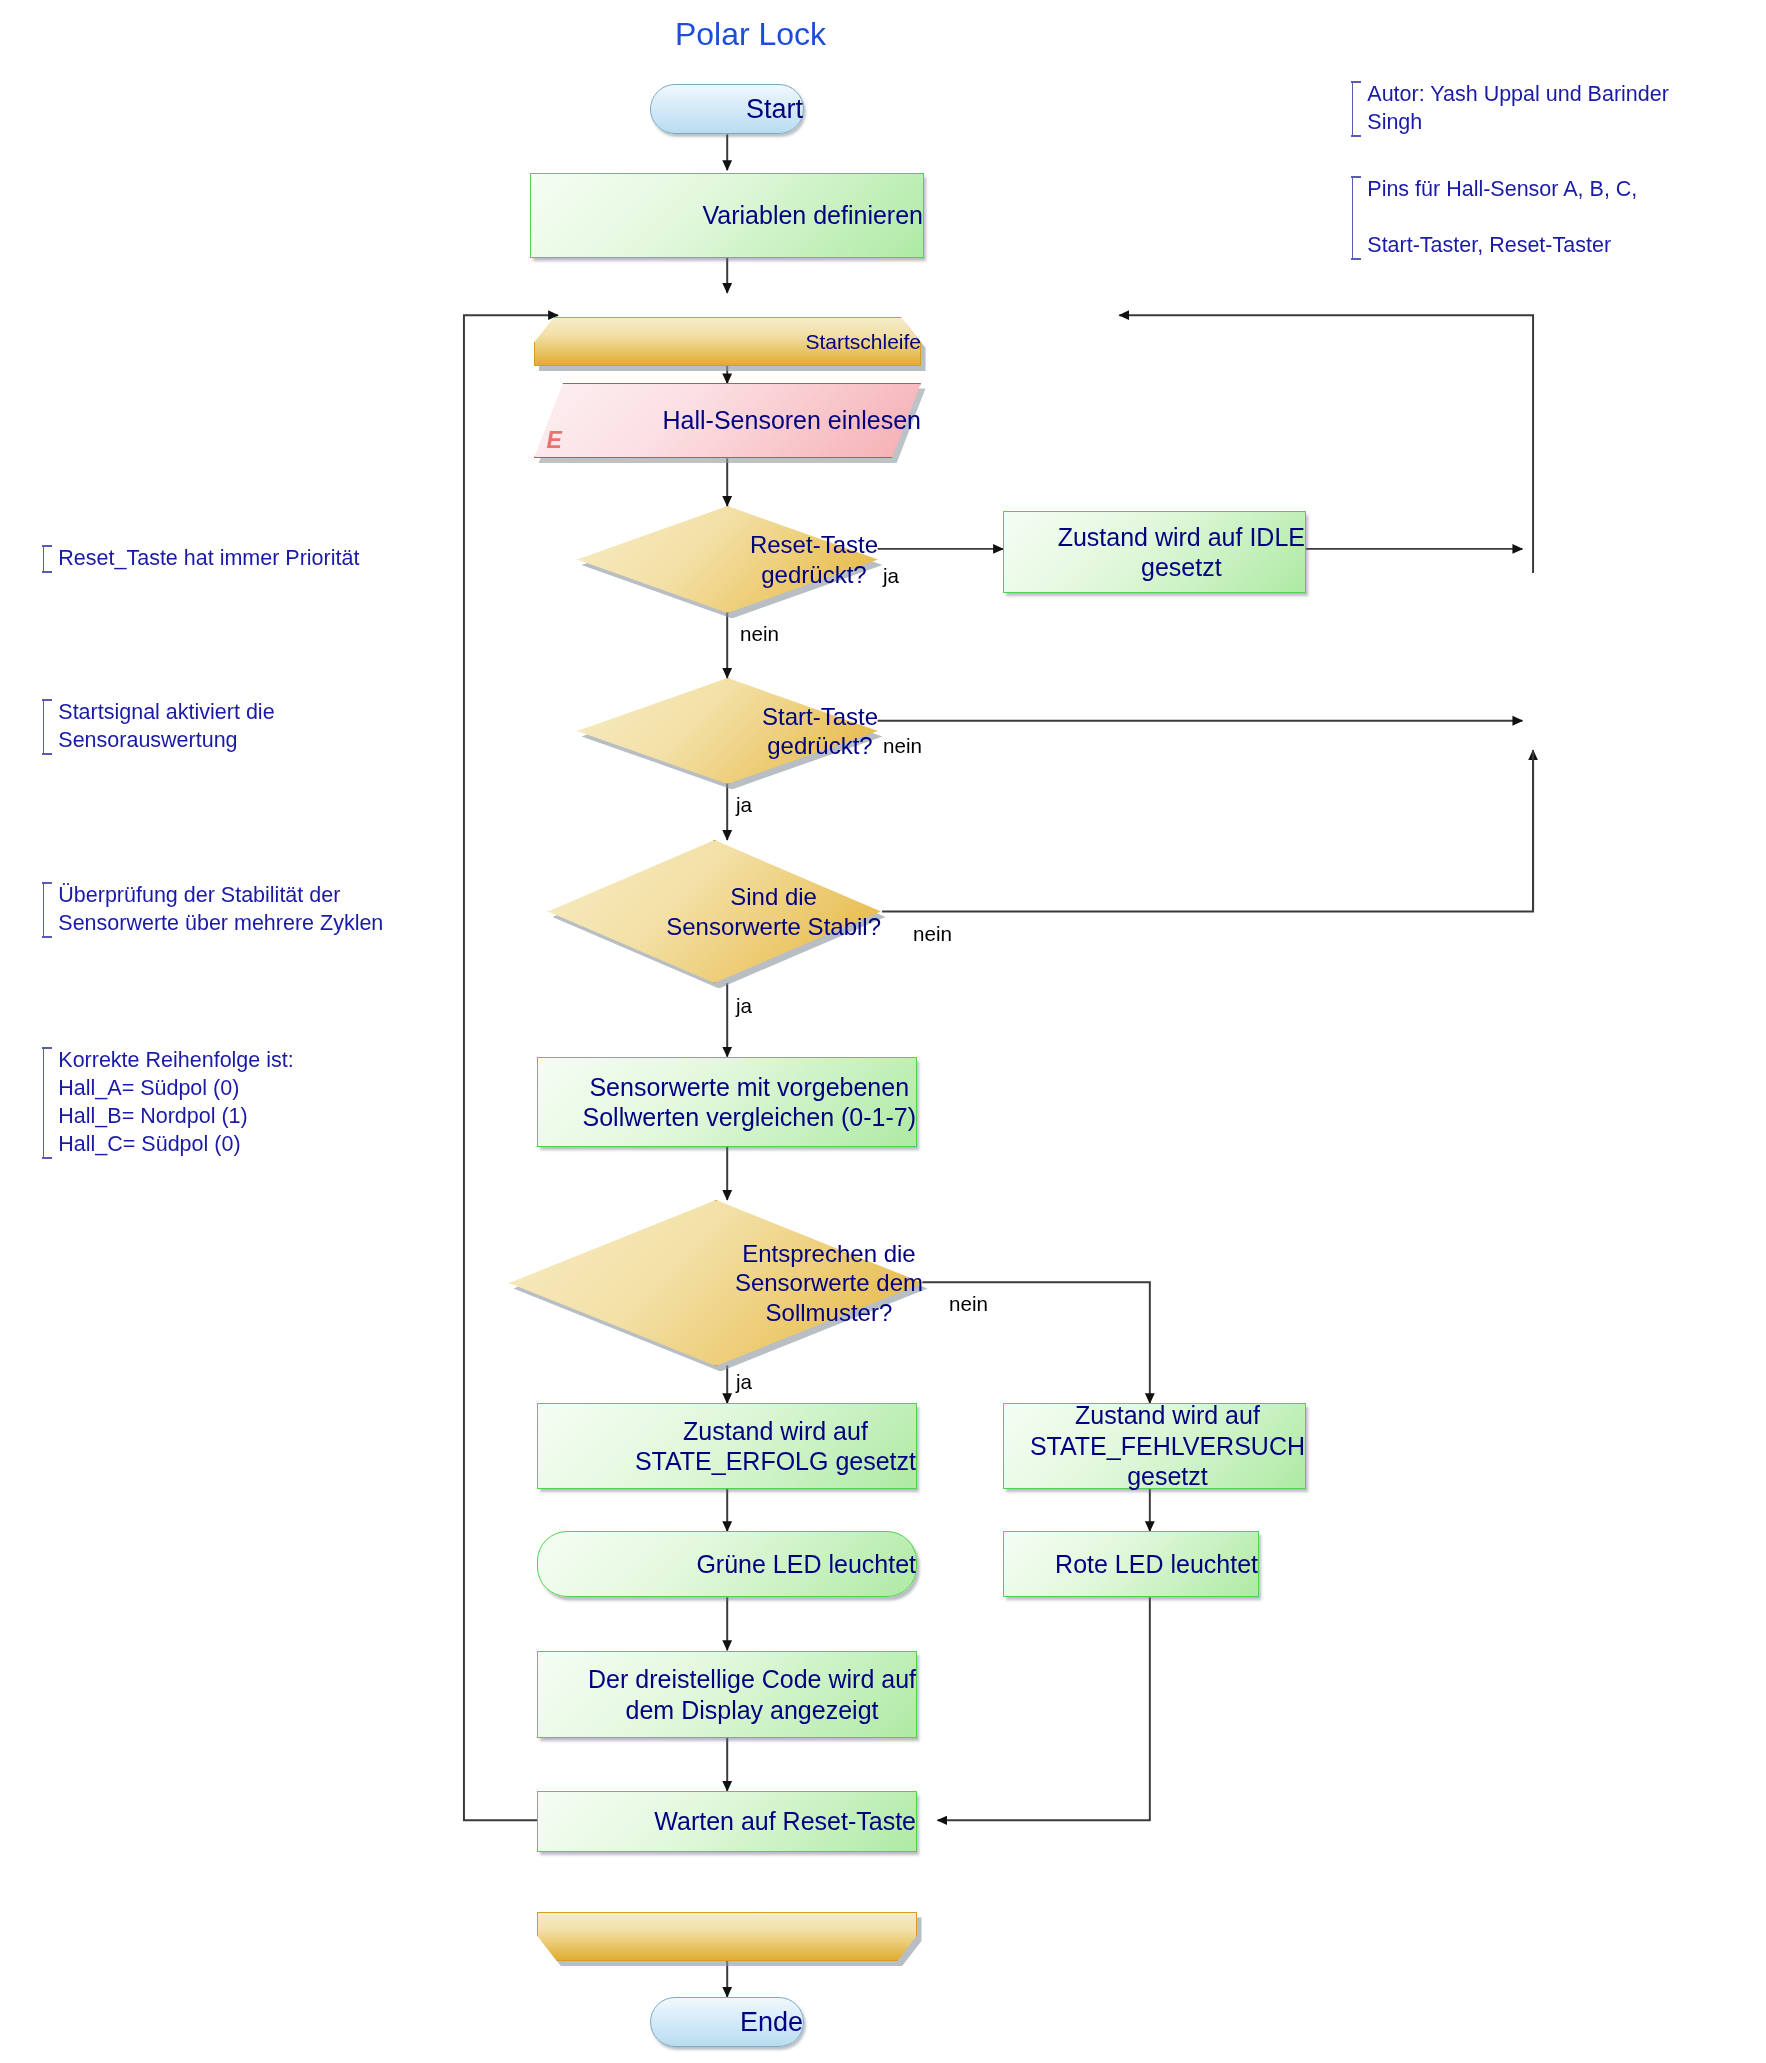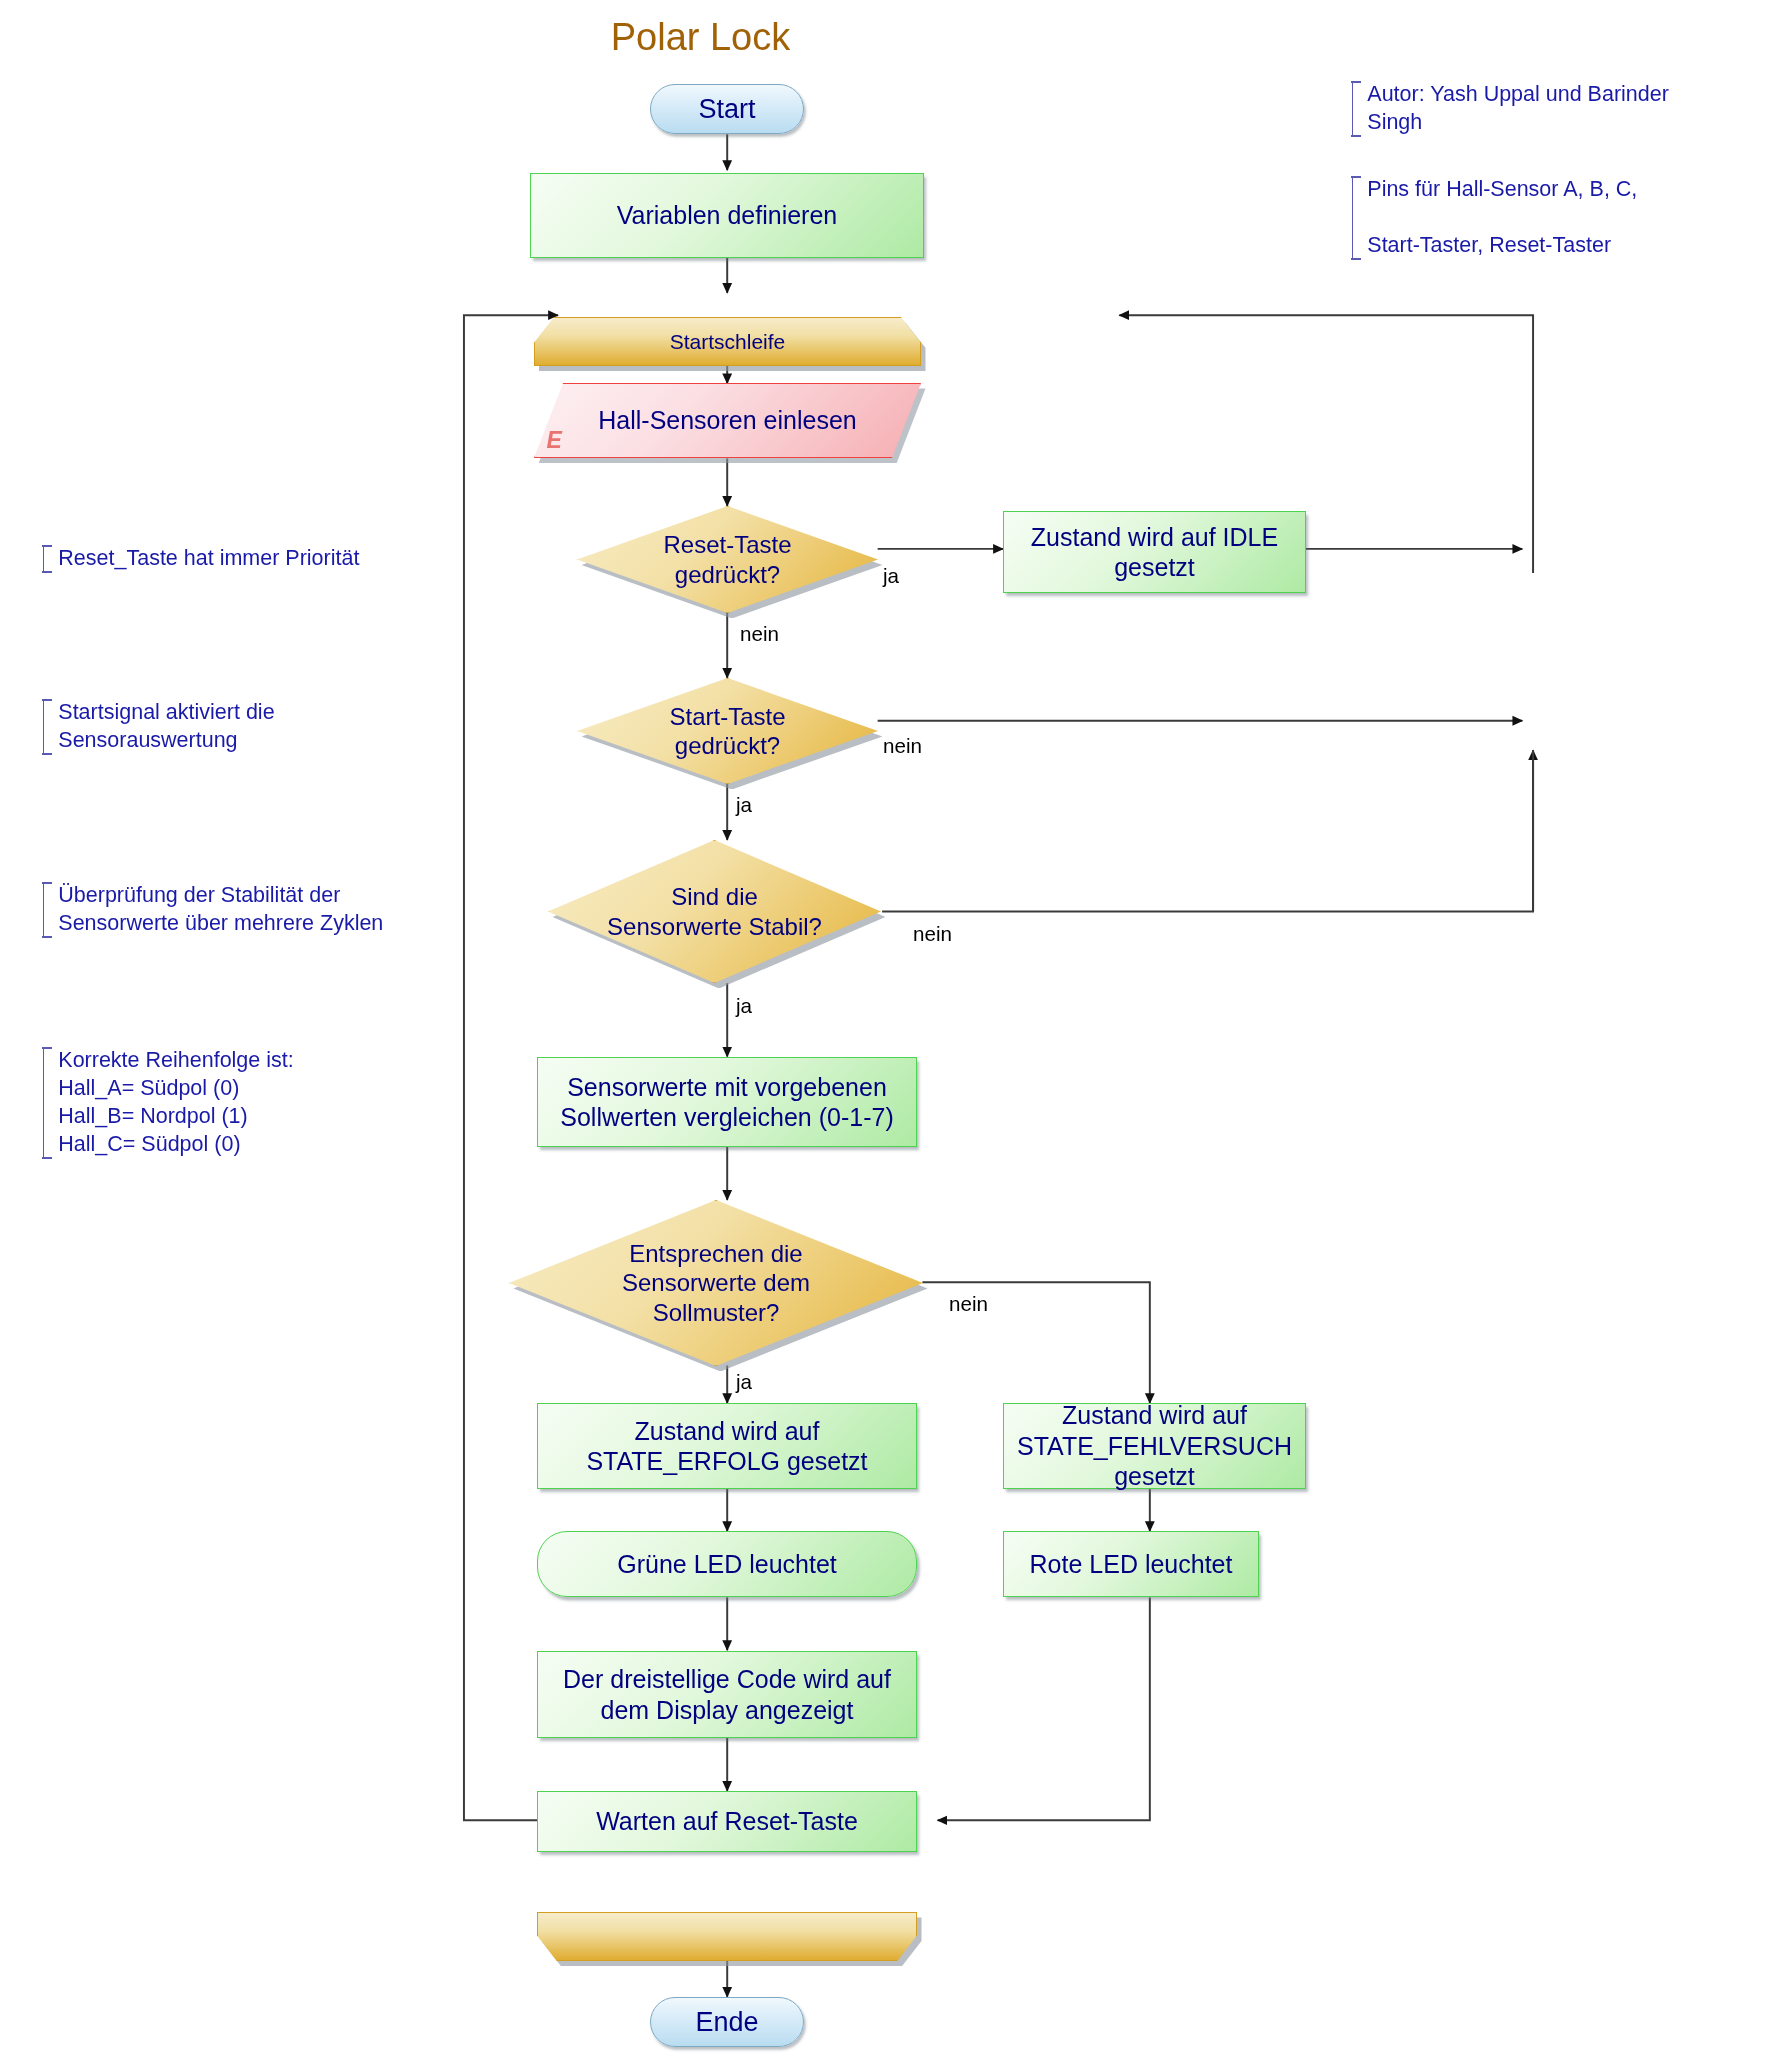--- a/index.html
+++ b/index.html
@@ -25,21 +25,21 @@
     width: 1766px;
     height: 2063px;
     pointer-events: none;
   }
   
   .node {
     position: absolute;
     box-sizing: border-box;
     display: flex;
     align-items: center;
-    justify-content: center;
+    justify-content: flex-end;
     text-align: center;
     color: #000080;
     line-height: 1.22;
     white-space: pre-line;
   }
   .node .lbl { position: relative; z-index: 2; }
 
   
   .terminator {
     border-radius: 895px;
@@ -129,25 +129,25 @@
     z-index: 3;
     font-style: italic;
     font-weight: bold;
     font-size: 23px;
     color: #e8736f;
   }
 
   
   #diagram-title {
     position: absolute;
-    left: 557px; top: 16px;
+    left: 607px; top: 16px;
     width: 287px;
     text-align: center;
-    font-size: 38px;
-    color: #a16207;
+    font-size: 32px;
+    color: #1d4ed8;
   }
 
   
   .comment {
     position: absolute;
     color: #1a1aa8;
     font-size: 21.5px;
     line-height: 1.30;
     white-space: pre-line;
     padding-left: 14.3px;

